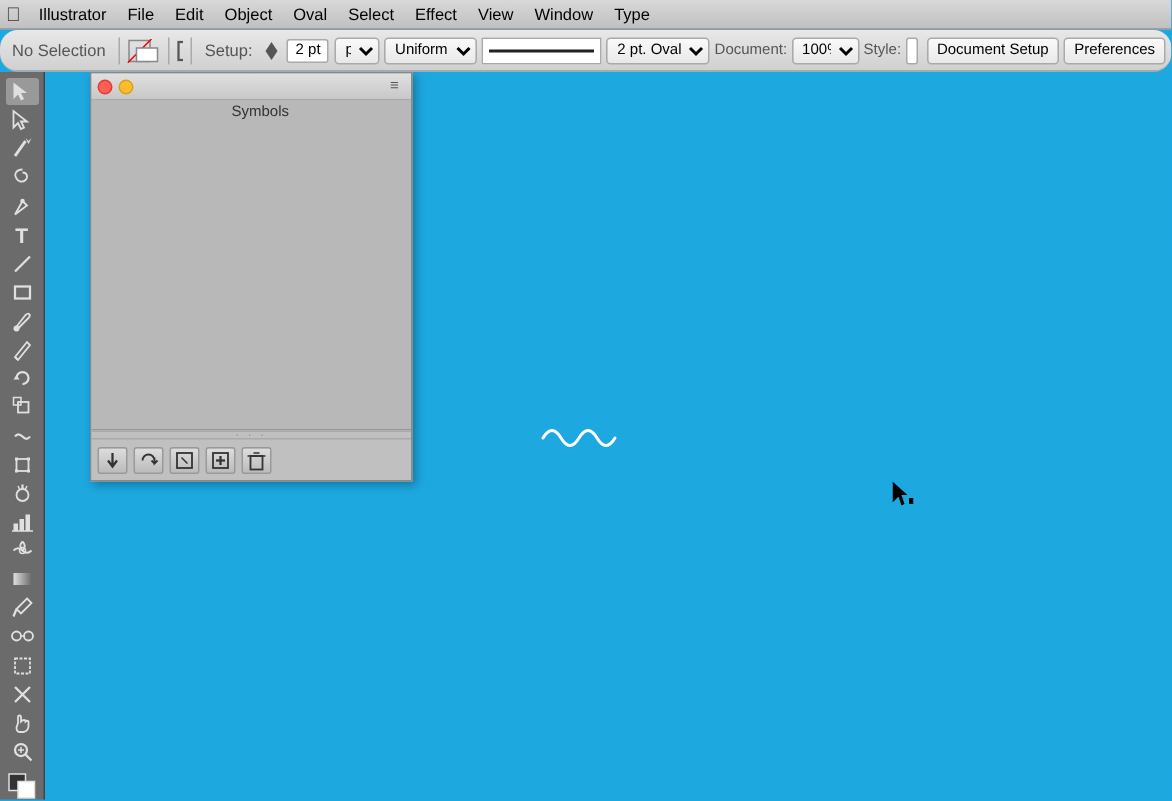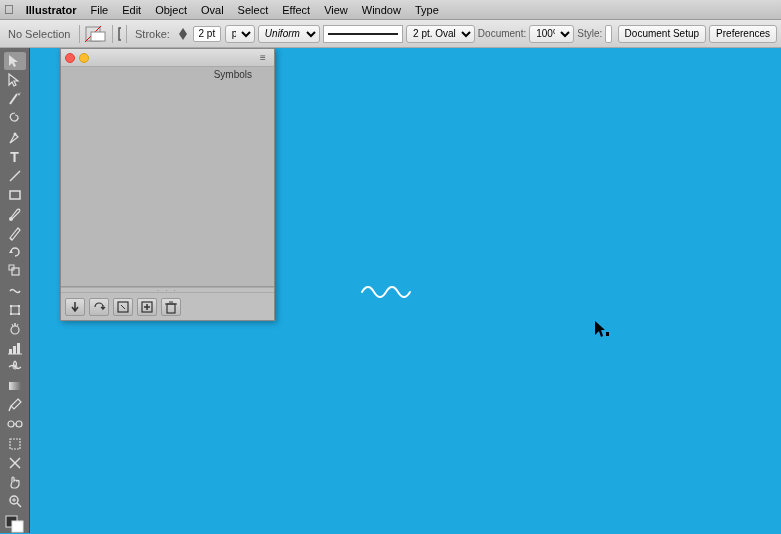--- a/index.html
+++ b/index.html
@@ -32,34 +32,35 @@
       color: #333;
     }
     .menu-item {
       padding: 1px 6px;
       font-size: 11px;
       color: #000;
       cursor: default;
       border-radius: 3px;
       white-space: nowrap;
     }
-    .menu-item.app-name { font-weight: bold; text-align: right; }
+    .menu-item.app-name { font-weight: normal; text-align: right; }
 
     
     #toolbar {
       width: 100%;
       height: 28px;
       background: linear-gradient(to bottom, #e8e8e8, #d0d0d0);
       border-bottom: 1px solid #aaa;
       display: flex;
       align-items: center;
       padding: 0 4px;
       gap: 3px;
       z-index: 100;
       position: relative;
+      border-radius: 12px;
     }
     .toolbar-label {
       font-size: 11px;
       color: #555;
       padding: 0 4px;
       white-space: nowrap;
     }
     .toolbar-select {
       height: 18px;
       font-size: 10px;
@@ -210,21 +211,21 @@
       border-radius: 50%;
       background: #febc2e;
       border: 1px solid #d9a216;
       cursor: pointer;
       flex-shrink: 0;
     }
     .panel-title {
       font-size: 10px;
       color: #333;
       flex: 1;
-      text-align: right;
+      text-align: center;
       margin-left: 2px;
       margin-top: 33px;
     }
     .panel-options-btn {
       width: 14px;
       height: 12px;
       background: transparent;
       border: none;
       cursor: pointer;
       font-size: 10px;
@@ -303,33 +304,33 @@
   </div>
 
   <div class="toolbar-separator"></div>
 
   <svg width="16" height="16">
     <rect x="2" y="2" width="12" height="12" fill="none" stroke="#555" stroke-width="1.5"></rect>
   </svg>
 
   <div class="toolbar-separator"></div>
 
-  <span class="toolbar-label">Stroke:</span>
+  <span class="toolbar-label">Setup:</span>
   <div class="toolbar-stroke-box">
     <svg width="12" height="16">
       <polygon points="6,2 10,8 2,8" fill="#555"></polygon>
       <polygon points="6,14 10,8 2,8" fill="#555"></polygon>
     </svg>
     <input class="stroke-input" type="text" value="2 pt" readonly="" style="">
     <select class="toolbar-select" style="width:30px;">
       <option>pt</option>
     </select>
   </div>
 
-  <select class="toolbar-select" style="width:65px;font-style:italic;">
+  <select class="toolbar-select" style="width:65px;">
     <option>Uniform</option>
   </select>
 
   <div style="display:flex;align-items:center;border:1px solid #aaa;background:#fff;padding:0 4px;height:18px;min-width:80px;">
     <svg width="70" height="10">
       <line x1="0" y1="5" x2="70" y2="5" stroke="#222" stroke-width="2"></line>
     </svg>
   </div>
 
   <select class="toolbar-select" style="width:70px;text-align:right;">

